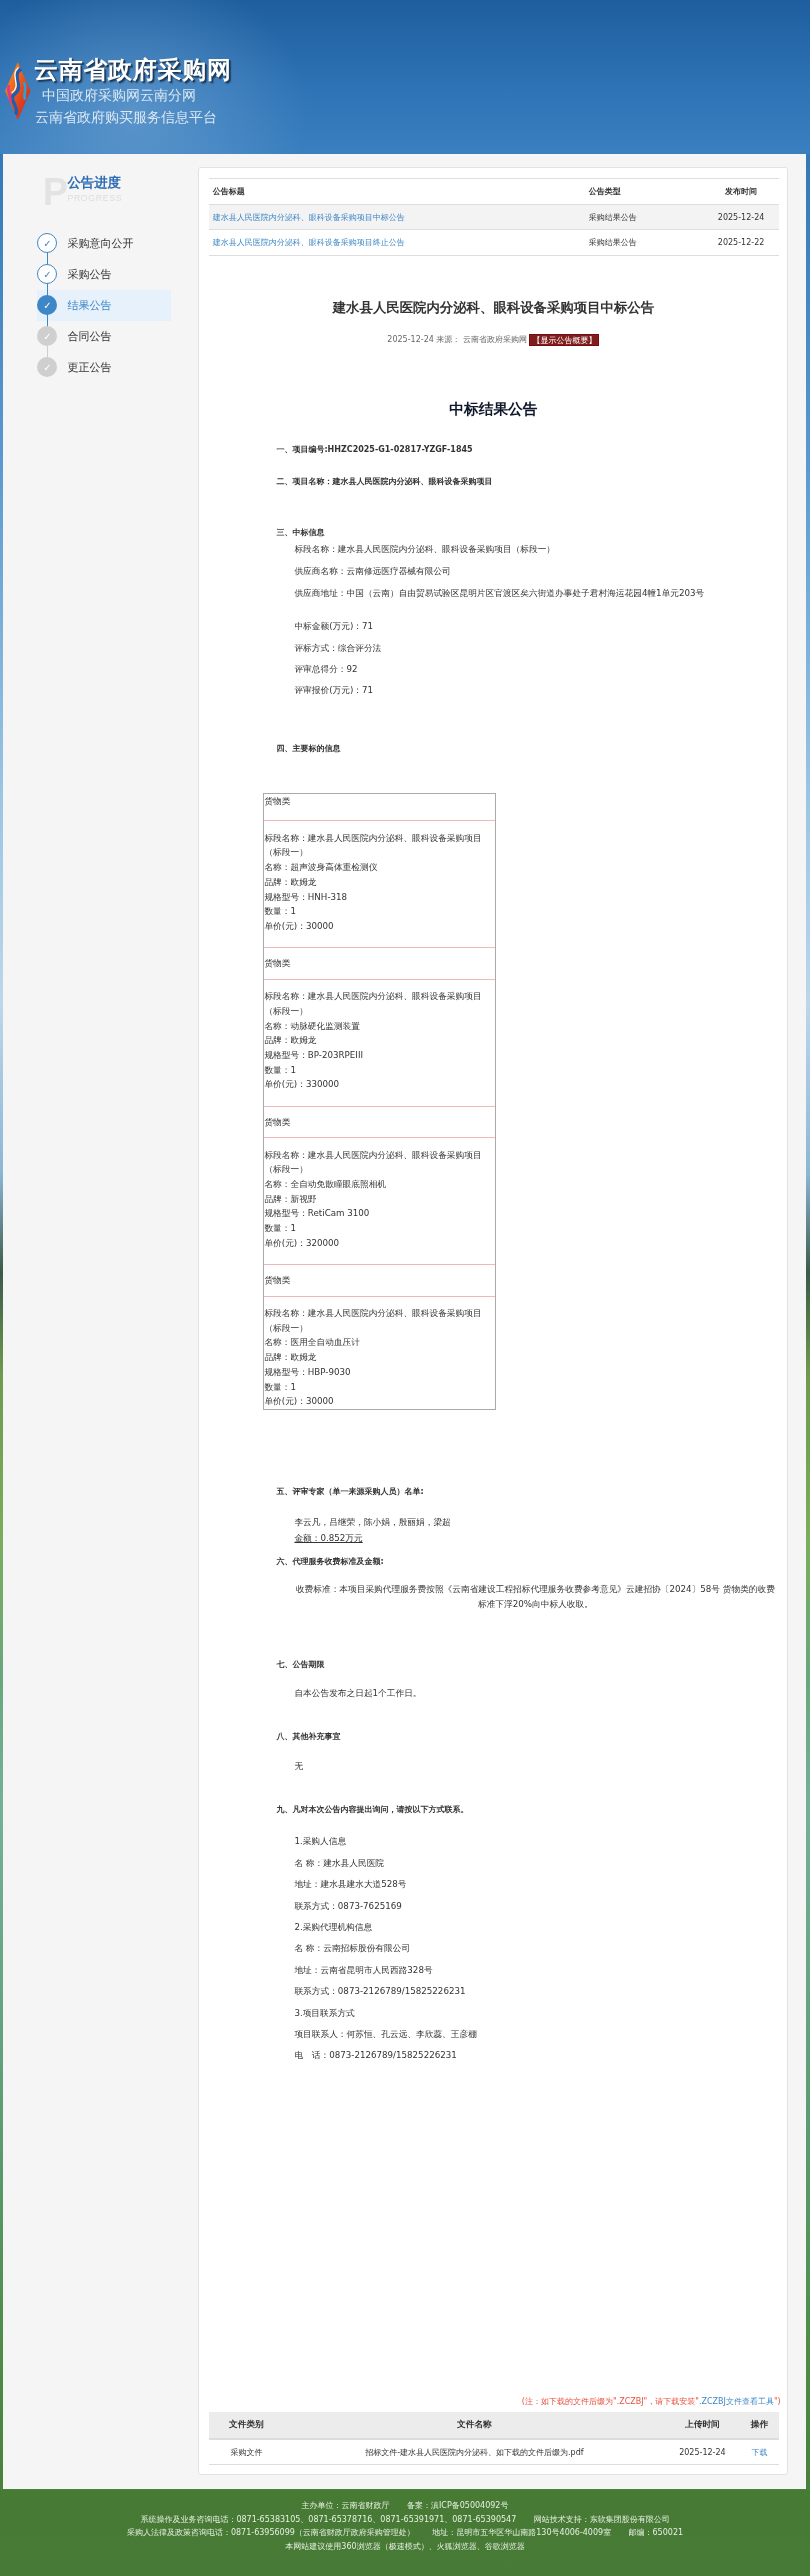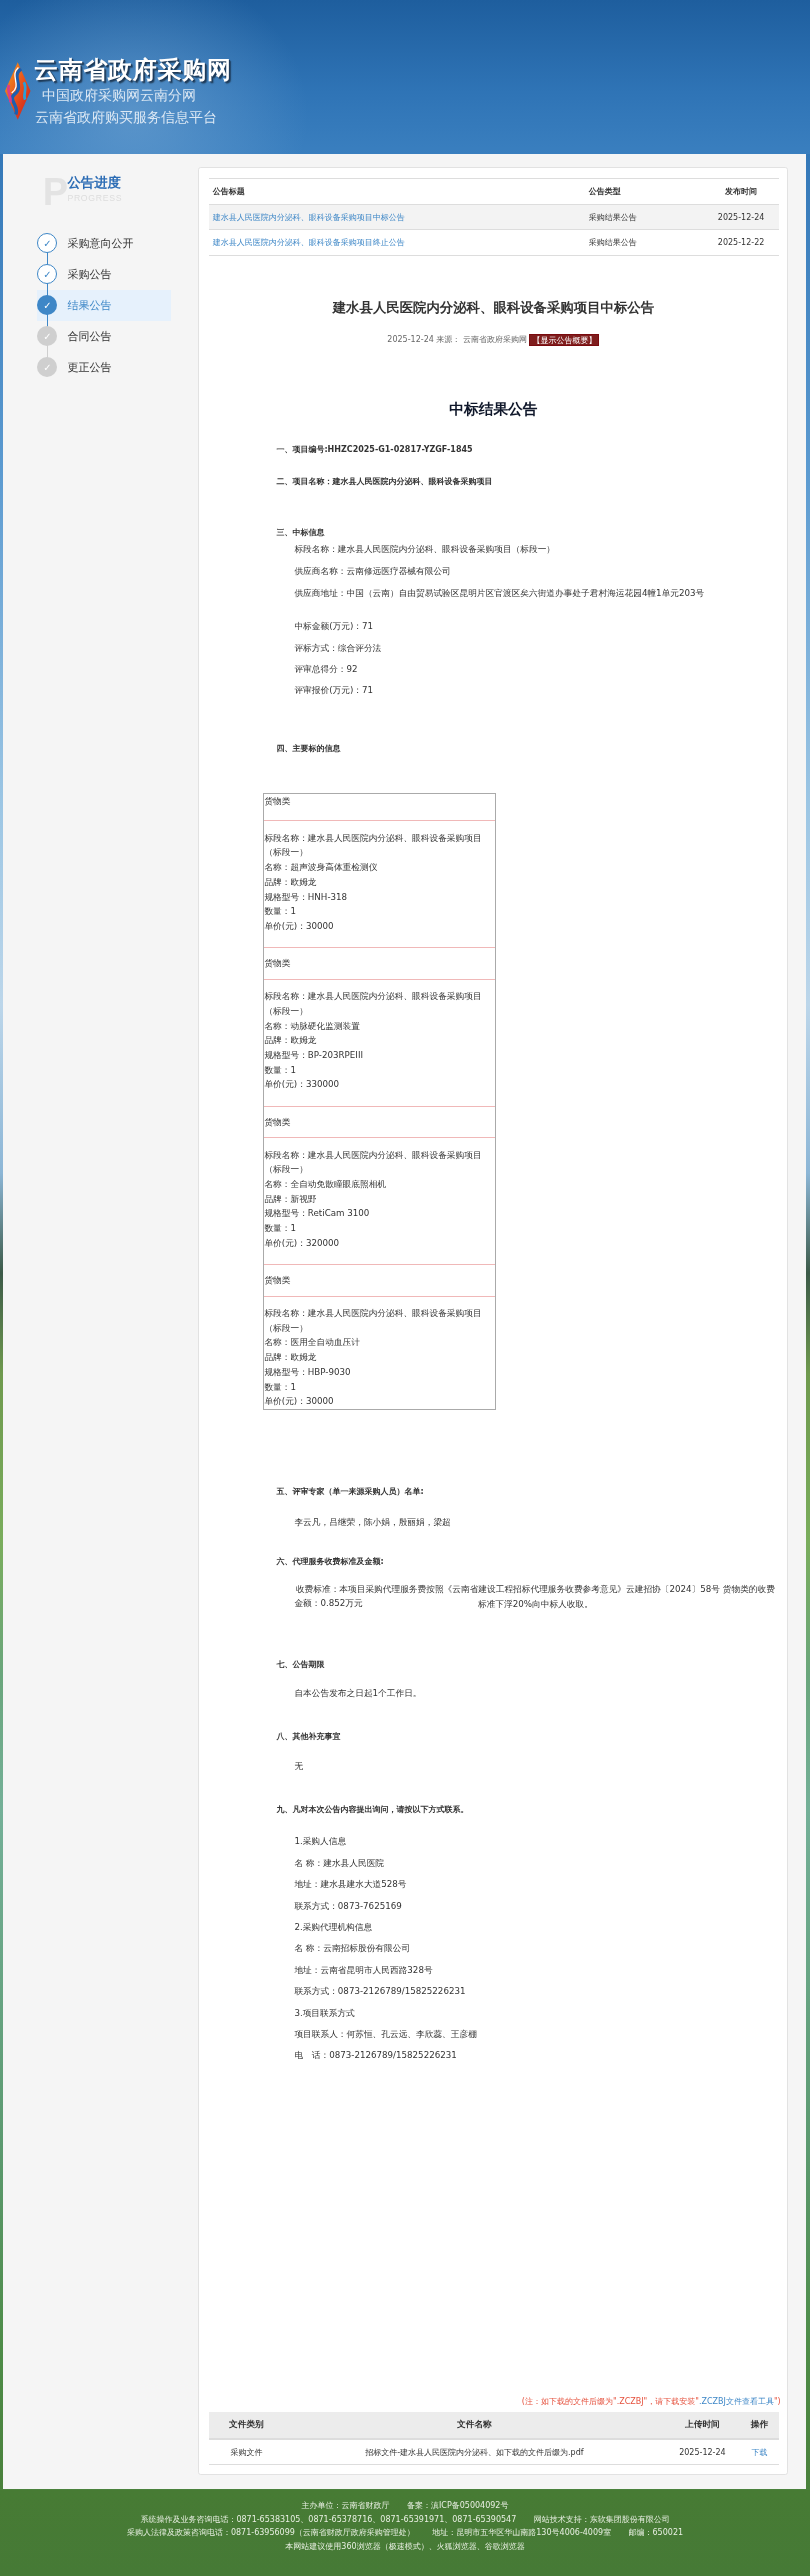--- a/index.html
+++ b/index.html
@@ -297,21 +297,21 @@
           <div>单价(元)：30000</div>
         </div>
       </div>
     </div>
 
     <div class="sec" style="top:1318px;">五、评审专家（单一来源采购人员）名单:</div>
     <div class="para" style="top:1346px;">李云凡，吕继荣，陈小娟，殷丽娟，梁超</div>
 
     <div class="sec" style="top:1388px;">六、代理服务收费标准及金额:</div>
     <div class="para" style="top:1414px; line-height:14.7px;text-align:center;">收费标准：本项目采购代理服务费按照《云南省建设工程招标代理服务收费参考意见》云建招协〔2024〕58号 货物类的收费标准下浮20%向中标人收取。</div>
-    <div class="para" style="top:1427px;">金额：0.852万元</div>
+    <div class="para" style="top:1362px;text-decoration:underline;">金额：0.852万元</div>
 
     <div class="sec" style="top:1491px;">七、公告期限</div>
     <div class="para" style="top:1517px;">自本公告发布之日起1个工作日。</div>
 
     <div class="sec" style="top:1563px;">八、其他补充事宜</div>
     <div class="para" style="top:1590px;">无</div>
 
     <div class="sec" style="top:1636px;">九、凡对本次公告内容提出询问，请按以下方式联系。</div>
     <div class="para" style="top:1663px; line-height:21.4px;">
       <div>1.采购人信息</div>

